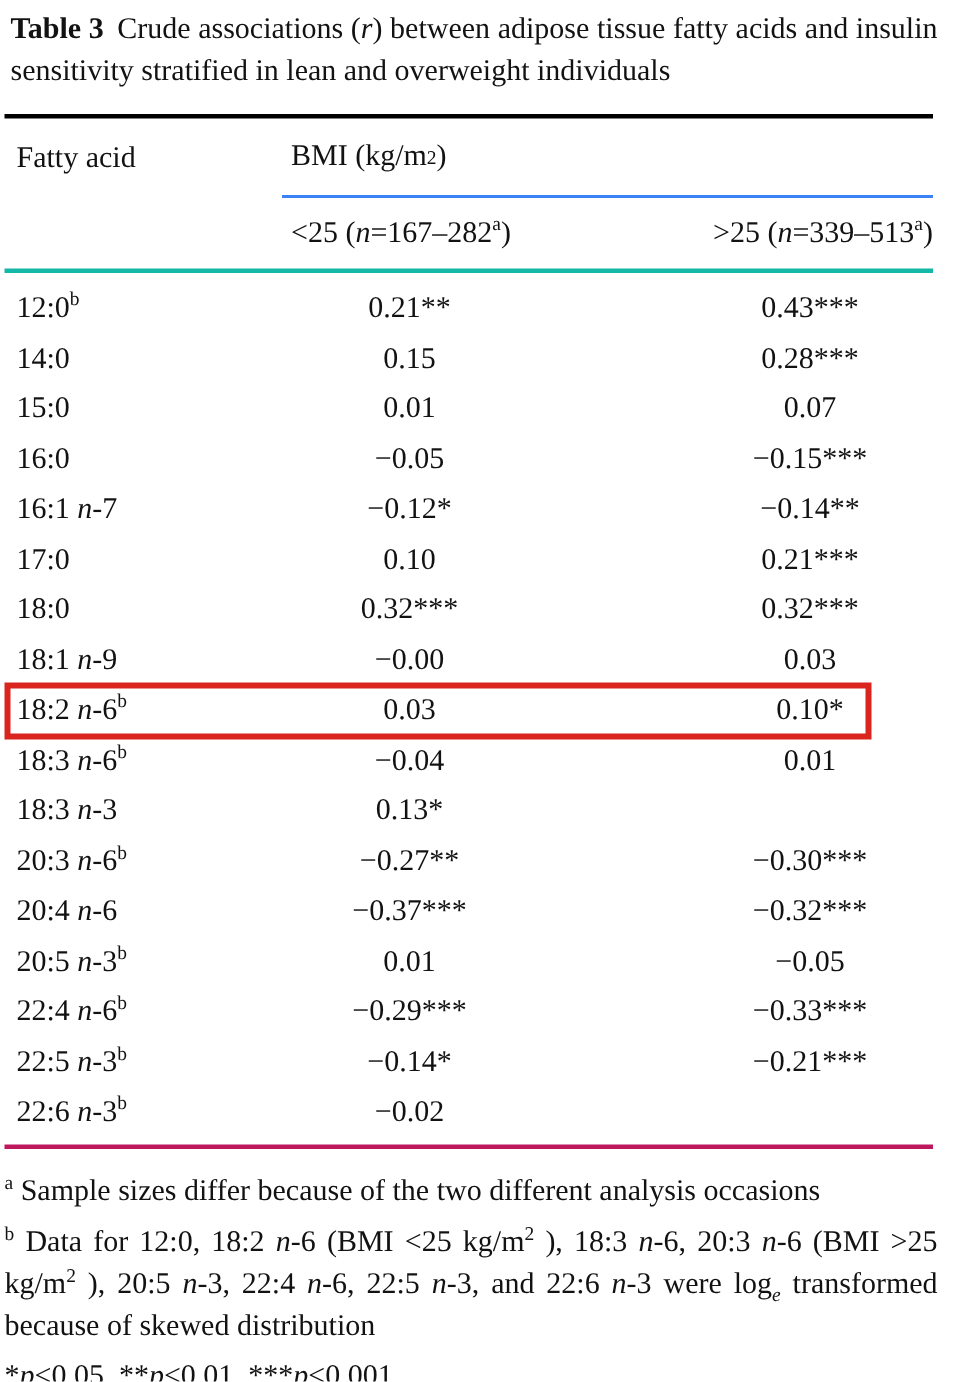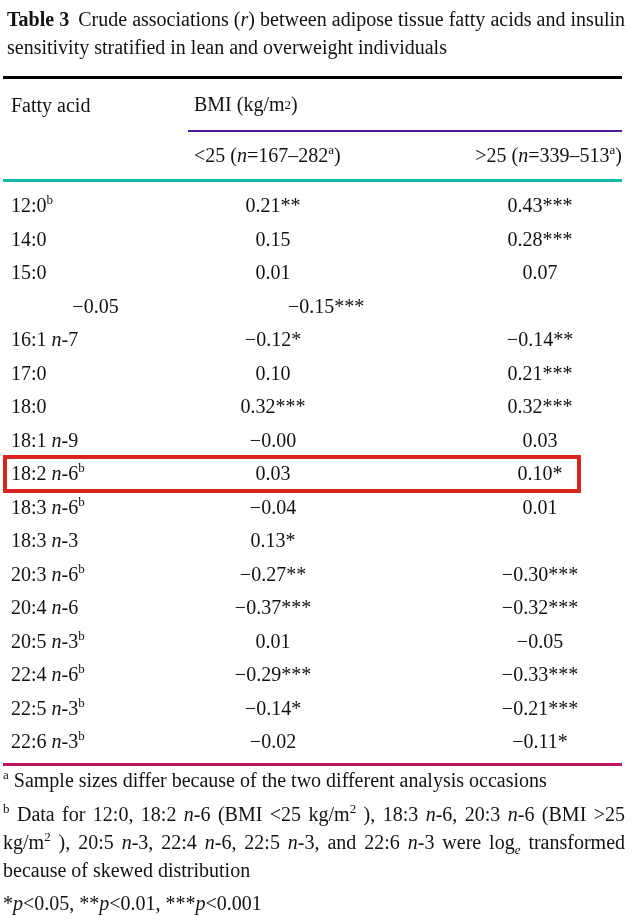--- a/index.html
+++ b/index.html
@@ -26,21 +26,21 @@
   .tbl { margin-top: 15px; border-top: 3px solid #000; width: 619px; }
 
   .hdr1 {
     display: grid;
     grid-template-columns: 185px 1fr;
     height: 53px;
     align-items: center;
   }
   .hdr1 .cell { height: 100%; display: flex; align-items: center; }
   .hdr1 .fa-hd { padding-left: 8px; }
-  .hdr1 .bmi-hd { padding-left: 6px; border-bottom: 2px solid #4c1d95; }
+  .hdr1 .bmi-hd { padding-left: 6px; border-bottom: 2px solid #3b82f6; }
 
   .hdr2 {
     display: grid;
     grid-template-columns: 185px 1fr 1fr;
     height: 50px;
     align-items: center;
     border-bottom: 3px solid #14b8a6;
   }
   .hdr2 .sub1 { padding-left: 6px; }
   .hdr2 .sub2 { text-align: right; }
@@ -62,21 +62,21 @@
     top: -2px; bottom: -2px; left: 0; right: 41px;
     border: 4px solid var(--red, #d9251d);
     pointer-events: none;
   }
 
   sup { font-size: 13px; line-height: 0; vertical-align: super; }
   sub { font-size: 13px; line-height: 0; vertical-align: sub; font-style: italic; }
   sup:empty, i:empty, span:empty { display: none; }
 
   
-  .fn-a { margin-top: 0; line-height: 28px; text-align: justify; width: 622px; }
+  .fn-a { margin-top: 14px; line-height: 28px; text-align: justify; width: 622px; }
   .fn-b { margin-top: 6px; line-height: 28px; text-align: justify; width: 622px; }
   .sig  { margin-top: 5px; line-height: 28px; width: 622px; }
 </style>
 </head>
 <body>
 
 <div class="page">
 
   <div class="title"><b>Table 3</b>Crude associations (<i>r</i>) between adipose tissue fatty acids and insulin sensitivity stratified in lean and overweight individuals</div>
 
@@ -106,20 +106,21 @@
     <div class="c-v2 v2">0.28***</div>
   </div>
 
   <div class="row">
     <div class="c-fa"><span class="fa-base">15:0</span></div>
     <div class="c-v1 v1">0.01</div>
     <div class="c-v2 v2">0.07</div>
   </div>
 
   <div class="row">
+    <div class="c-fa"><span class="fa-base">16:0</span></div>
     <div class="c-v1 v1">−0.05</div>
     <div class="c-v2 v2">−0.15***</div>
   </div>
 
   <div class="row">
     <div class="c-fa"><span class="fa-base">16:1</span><span class="fa-nwrap"> <i class="fa-n">n</i><span class="fa-ntail">-7</span></span></div>
     <div class="c-v1 v1">−0.12*</div>
     <div class="c-v2 v2">−0.14**</div>
   </div>
 
@@ -185,21 +186,20 @@
 
   <div class="row">
     <div class="c-fa"><span class="fa-base">22:5</span><span class="fa-nwrap"> <i class="fa-n">n</i><span class="fa-ntail">-3</span></span><sup class="fa-sup">b</sup></div>
     <div class="c-v1 v1">−0.14*</div>
     <div class="c-v2 v2">−0.21***</div>
   </div>
 
   <div class="row">
     <div class="c-fa"><span class="fa-base">22:6</span><span class="fa-nwrap"> <i class="fa-n">n</i><span class="fa-ntail">-3</span></span><sup class="fa-sup">b</sup></div>
     <div class="c-v1 v1">−0.02</div>
-    <div class="c-v2 v2">−0.11*</div>
   </div>
 </div>
 
   </div>
 
   <div class="fn-a"><sup>a</sup> Sample sizes differ because of the two different analysis occasions</div>
   <div class="fn-b"><sup>b</sup> Data for 12:0, 18:2 <i>n</i>-6 (BMI &lt;25 kg/m<sup>2</sup> ), 18:3 <i>n</i>-6, 20:3 <i>n</i>-6 (BMI &gt;25 kg/m<sup>2</sup> ), 20:5 <i>n</i>-3, 22:4 <i>n</i>-6, 22:5 <i>n</i>-3, and 22:6 <i>n</i>-3 were log<sub>e</sub> transformed because of skewed distribution</div>
   <div class="sig">*<i>p</i>&lt;0.05, **<i>p</i>&lt;0.01, ***<i>p</i>&lt;0.001</div>
 
 </div>

